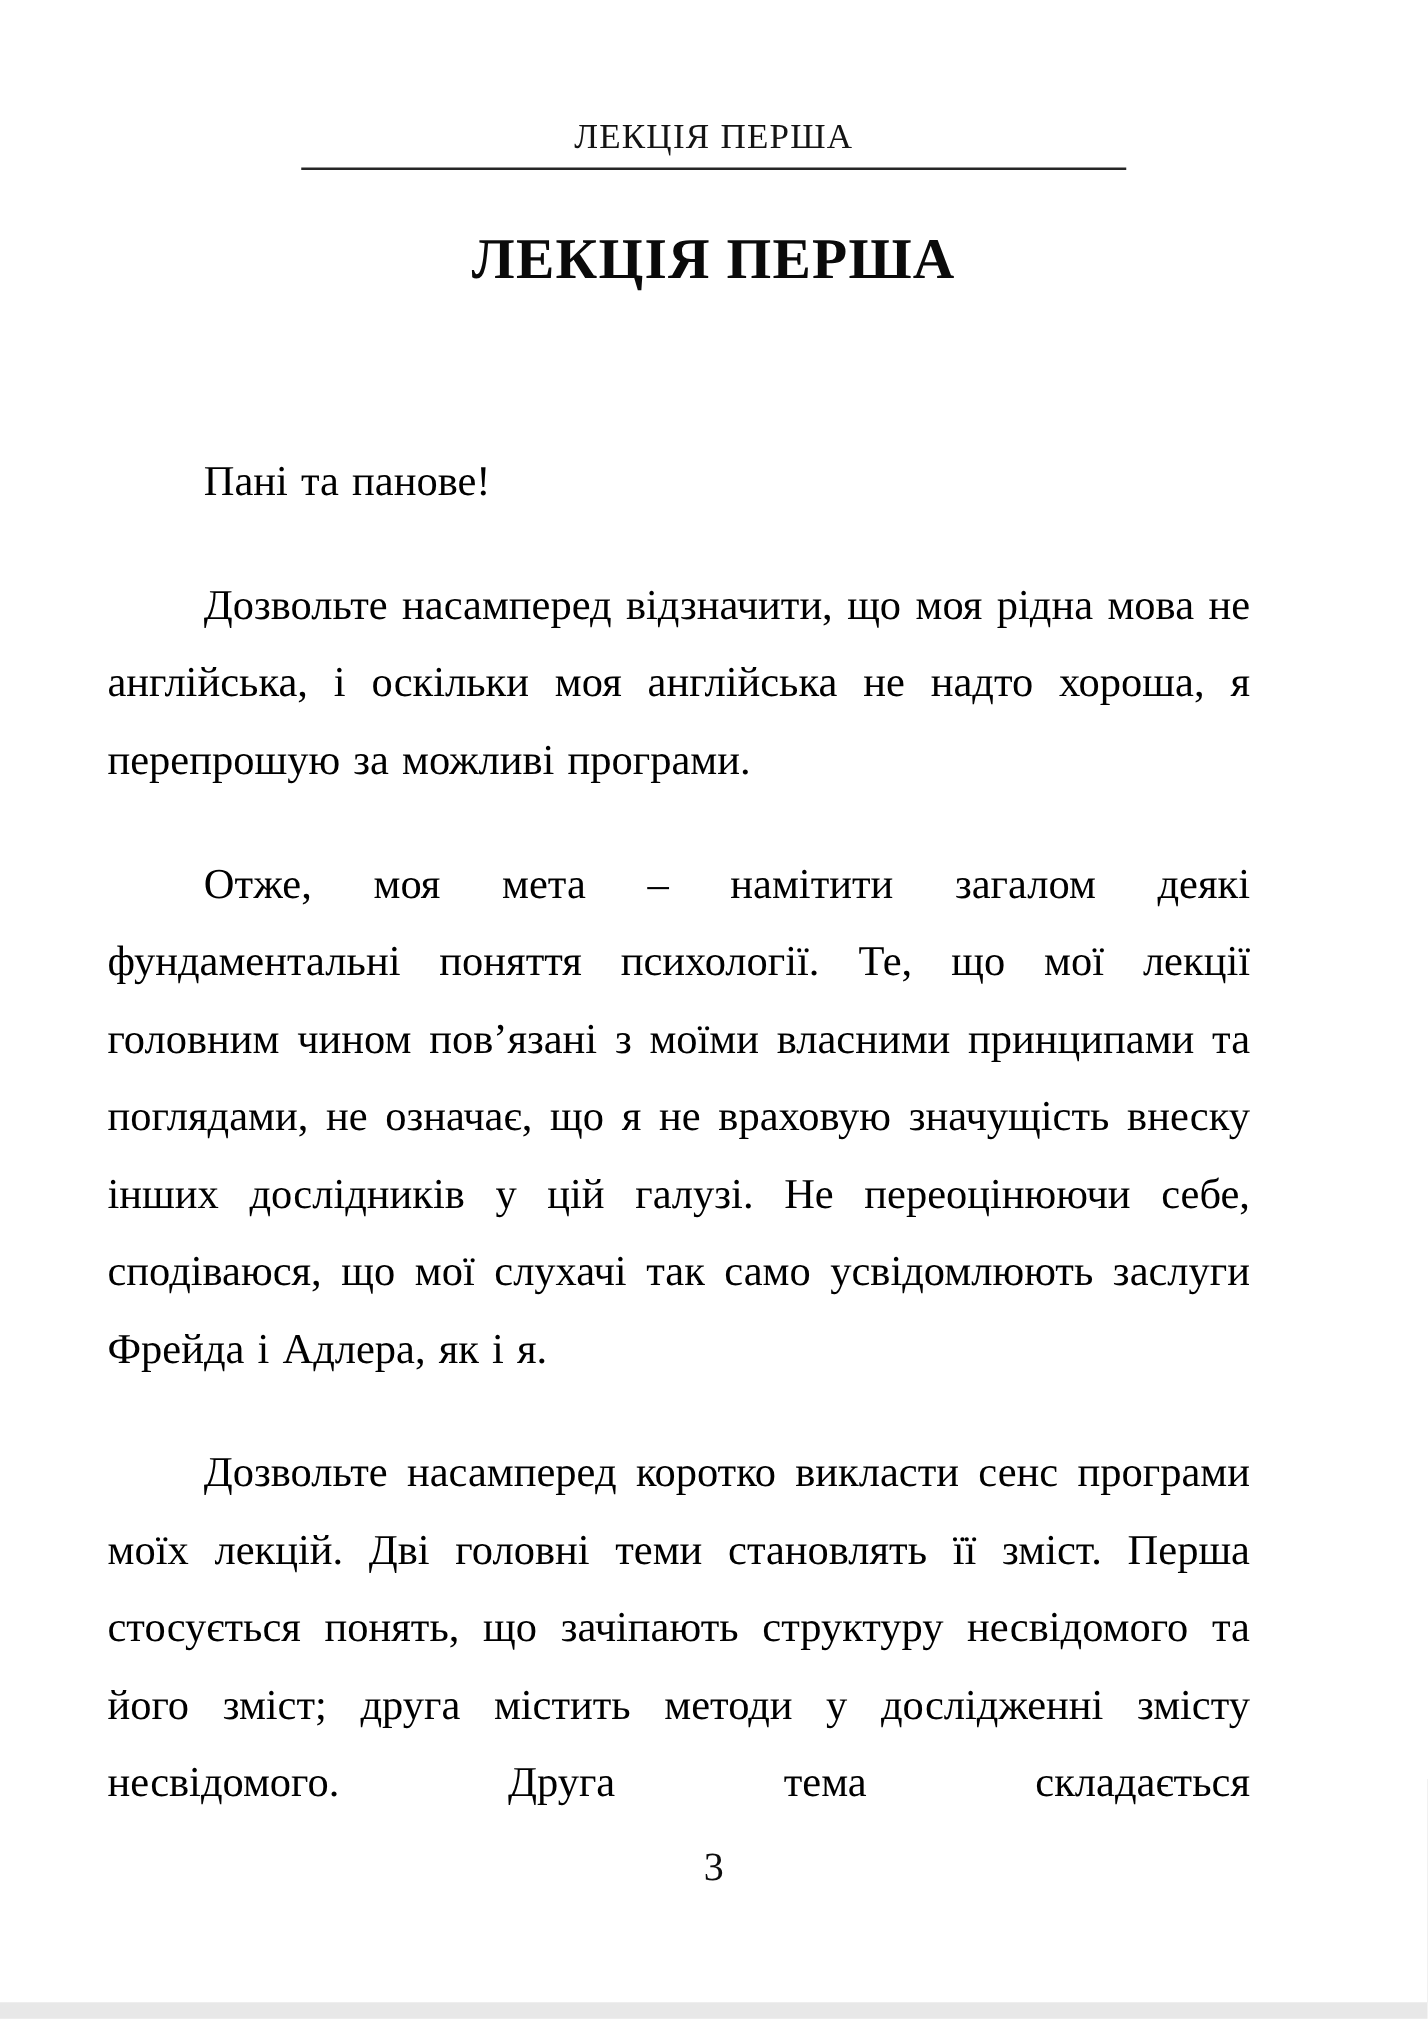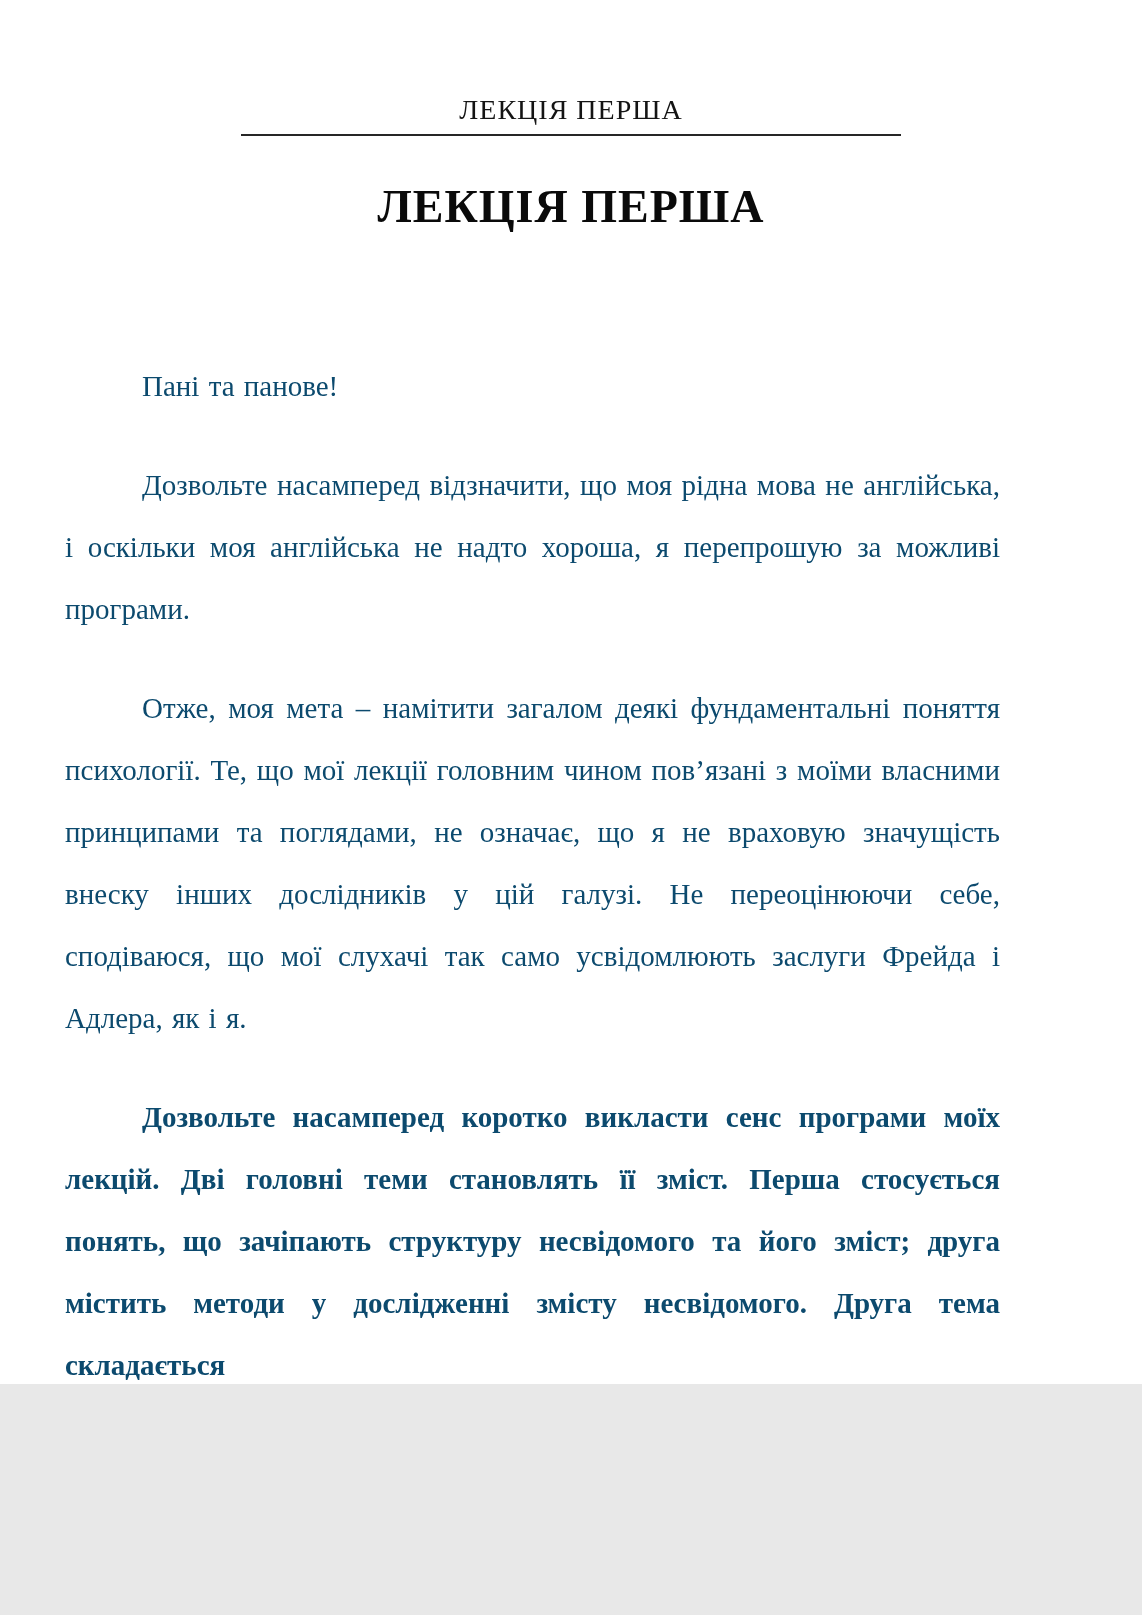--- a/index.html
+++ b/index.html
@@ -4,21 +4,21 @@
 <title>Document Page</title>
 <style>
   html, body {
     margin: 0;
     padding: 0;
     background: #e8e8e8;
   }
   .page {
     position: relative;
     width: 1142px;
-    height: 1384px;
+    height: 1602px;
     margin: 0 auto;
     background: #ffffff;
     color: #0d0d0d;
     font-family: "Liberation Serif", "DejaVu Serif", serif;
     overflow: hidden;
     box-sizing: border-box;
   }
   .running-header {
     padding-top: 94px;
     text-align: center;
@@ -37,37 +37,36 @@
   .page-title {
     margin-top: 46px;
     text-align: center;
     font-size: 46px;
     font-weight: bold;
     line-height: 1.1;
     letter-spacing: 1px;
     color: #0a0a0a;
   }
   .body-text {
-    margin: 122px 142px 0 65px; 
-    font-size: 29px;
+    margin: 122px 142px 0 86px; 
+    font-size: 34px;
     line-height: 62px;
     word-spacing: 2px;
     text-align: justify;
-    color: #0c4a6e;
+    color: #000000;
   }
   .body-text p {
     margin: 0 0 37px 0;
     text-indent: 77px;
   }
   
   .body-text p.cut-off {
     text-align-last: justify;
     -moz-text-align-last: justify;
     margin-bottom: 0;
-    font-weight: bold;
   }
   .page-number {
     position: absolute;
     top: 1474px;
     left: 0;
     width: 100%;
     text-align: center;
     font-size: 32px;
     line-height: 1.2;
     color: #0d0d0d;

